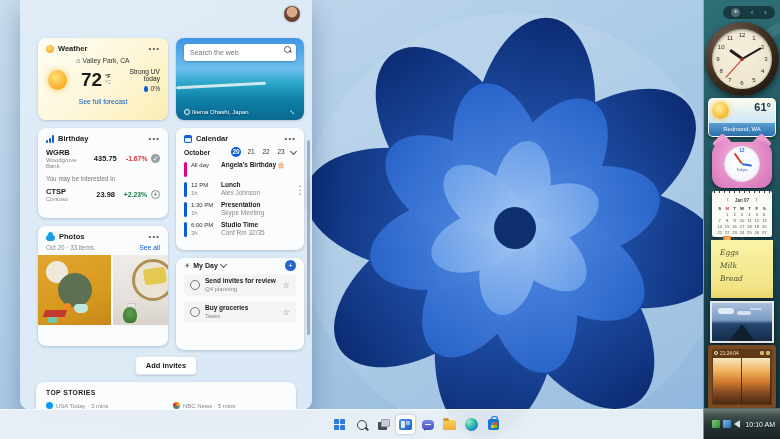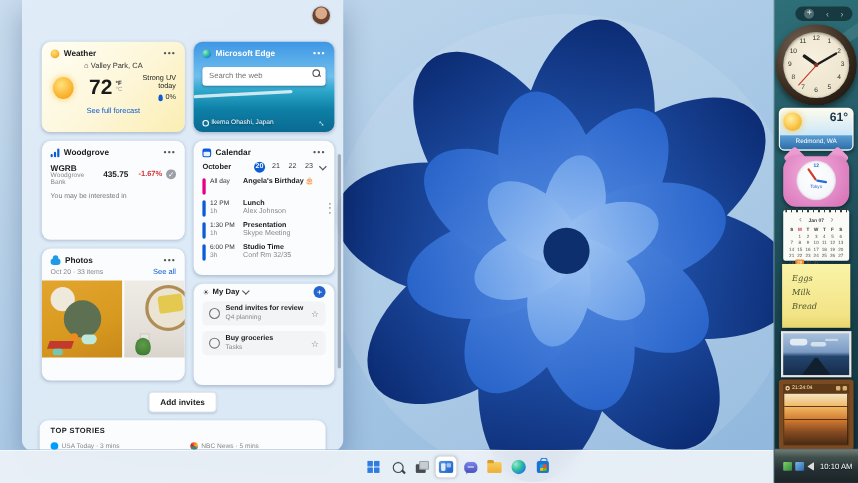--- a/index.html
+++ b/index.html
@@ -382,33 +382,42 @@
           <div class="wx-link">See full forecast</div>
         </div>
 
         <div class="card watchlist-card">
           <div class="chead">
             <span class="wl-icon">
                 <i></i>
                 <i></i>
                 <i></i>
               </span>
-            <span class="ctitle">Woodgrove</span>
+            <span class="ctitle">Birthday</span>
             <span class="dots"></span>
           </div>
           <div class="stock-row">
             <span class="stock-id">
               <div class="stock-sym">WGRB</div>
               <div class="stock-co">Woodgrove Bank</div>
             </span>
             <span class="stock-price">435.75</span>
             <span class="stock-chg down">-1.67%</span>
             <span class="stock-act added">✓</span>
           </div>
           <div class="wl-suggest">You may be interested in</div>
+          <div class="stock-row">
+            <span class="stock-id">
+              <div class="stock-sym">CTSP</div>
+              <div class="stock-co">Contoso</div>
+            </span>
+            <span class="stock-price">23.98</span>
+            <span class="stock-chg up">+2.23%</span>
+            <span class="stock-act add">+</span>
+          </div>
         </div>
 
         <div class="card photos-card">
           <div class="chead">
             <span class="cloud-icon"></span>
             <span class="ctitle">Photos</span>
             <span class="dots"></span>
           </div>
           <div class="ph-subrow">
             <span class="ph-sub">Oct 20 · 33 items</span>
@@ -430,25 +439,20 @@
                 <div class="plant"></div>
             </div>
           </div>
         </div>
       </div>
 
       <div class="wcol right">
 
         <div class="card edge-card">
           <div class="edge-bridge"></div>
-          <div class="chead">
-            <span class="edge-icon"></span>
-            <span class="ctitle">Microsoft Edge</span>
-            <span class="dots"></span>
-          </div>
           <div class="edge-search-wrap">
             <input class="edge-search" type="text" placeholder="Search the web" style="">
             <span class="mag"></span>
           </div>
           <div class="edge-caption">
             <span class="pin"></span>
             <span>Ikema Ohashi, Japan</span>
           </div>
           <span class="expand"></span>
         </div>

